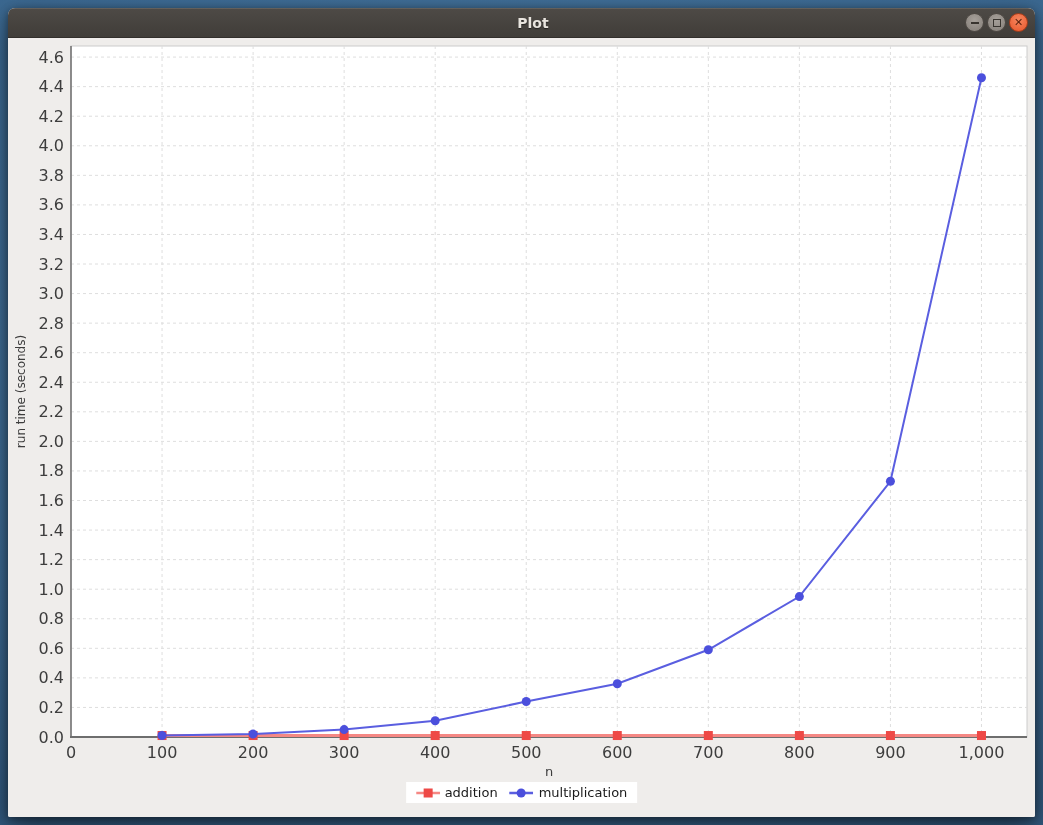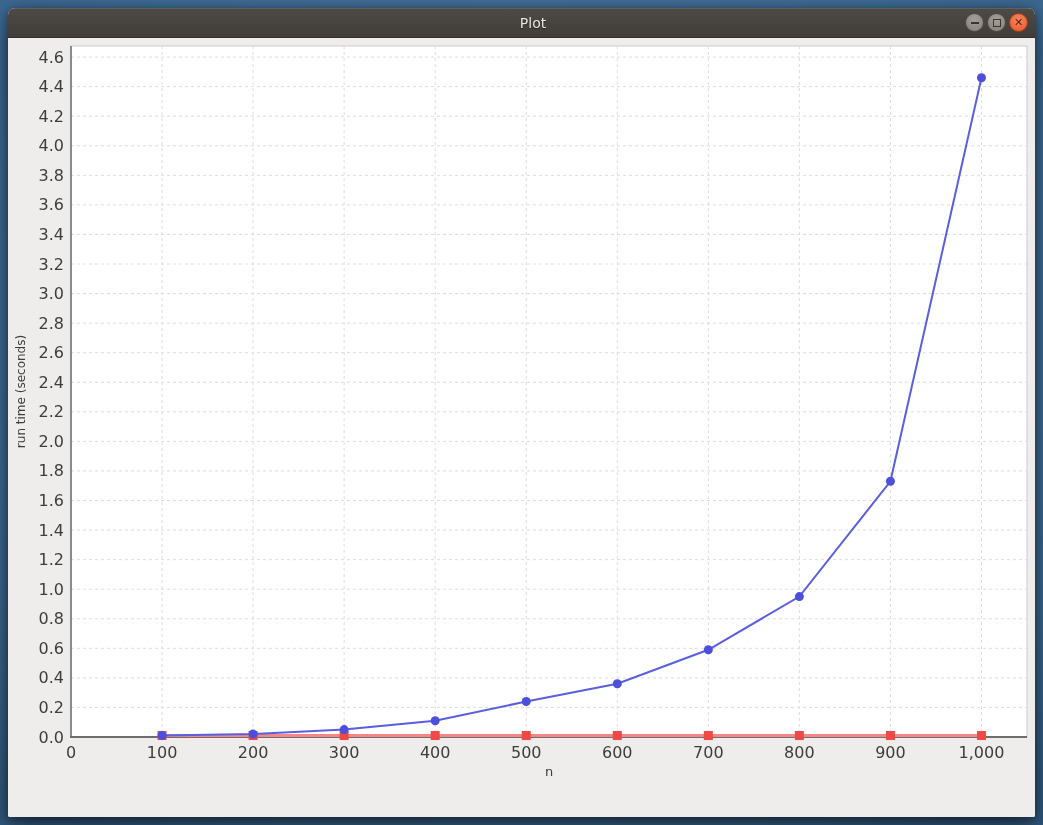--- a/index.html
+++ b/index.html
@@ -17,21 +17,21 @@
     background: #efedeb;
   }
   .titlebar {
     position: relative; height: 30px;
     background: linear-gradient(#4e4a46, #403d39);
     border-bottom: 1px solid #322f2c;
     box-shadow: inset 0 1px 0 rgba(255,255,255,0.12);
     display: flex; align-items: center; justify-content: center;
   }
   .titlebar .title {
-    color: #e9e5df; font-size: 14px; font-weight: normal;
+    color: #e9e5df; font-size: 14px; font-weight: bold;
     text-shadow: 0 1px 1px rgba(0,0,0,0.5);
     margin-left: 23px;
   }
   .controls {
     position: absolute; right: 7px; top: 0; height: 100%;
     display: flex; align-items: center; gap: 3px;
   }
   .wbtn {
     width: 19px; height: 19px; border-radius: 50%;
     display: flex; align-items: center; justify-content: center;
@@ -178,14 +178,30 @@
           <circle cx="336.1428571428571" cy="691.6096256684492" r="4.5" fill="#4b4fdc"></circle>
           <circle cx="427.19047619047615" cy="682.7411764705882" r="4.5" fill="#4b4fdc"></circle>
           <circle cx="518.2380952380952" cy="663.5262032085561" r="4.5" fill="#4b4fdc"></circle>
           <circle cx="609.2857142857142" cy="645.7893048128342" r="4.5" fill="#4b4fdc"></circle>
           <circle cx="700.3333333333333" cy="611.7935828877005" r="4.5" fill="#4b4fdc"></circle>
           <circle cx="791.3809523809523" cy="558.5828877005347" r="4.5" fill="#4b4fdc"></circle>
           <circle cx="882.4285714285713" cy="443.2930481283422" r="4.5" fill="#4b4fdc"></circle>
           <circle cx="973.4761904761905" cy="39.77860962566842" r="4.5" fill="#4b4fdc"></circle>
         </g>
       </svg>
+    <div class="legend" id="legend">
+        <span class="legend-item">
+          <svg width="24" height="12">
+            <line x1="0" y1="6" x2="24" y2="6" stroke="#f58884" stroke-width="2.5"></line>
+            <rect x="7.5" y="1.5" width="9" height="9" fill="#ee4946"></rect>
+          </svg>
+          <span>addition</span>
+        </span>
+        <span class="legend-item">
+          <svg width="24" height="12">
+            <line x1="0" y1="6" x2="24" y2="6" stroke="#5a5ee0" stroke-width="2.5"></line>
+            <circle cx="12" cy="6" r="4.5" fill="#4b4fdc"></circle>
+          </svg>
+          <span>multiplication</span>
+        </span>
+      </div>
   </div>
 </div>
 
 </body></html>

